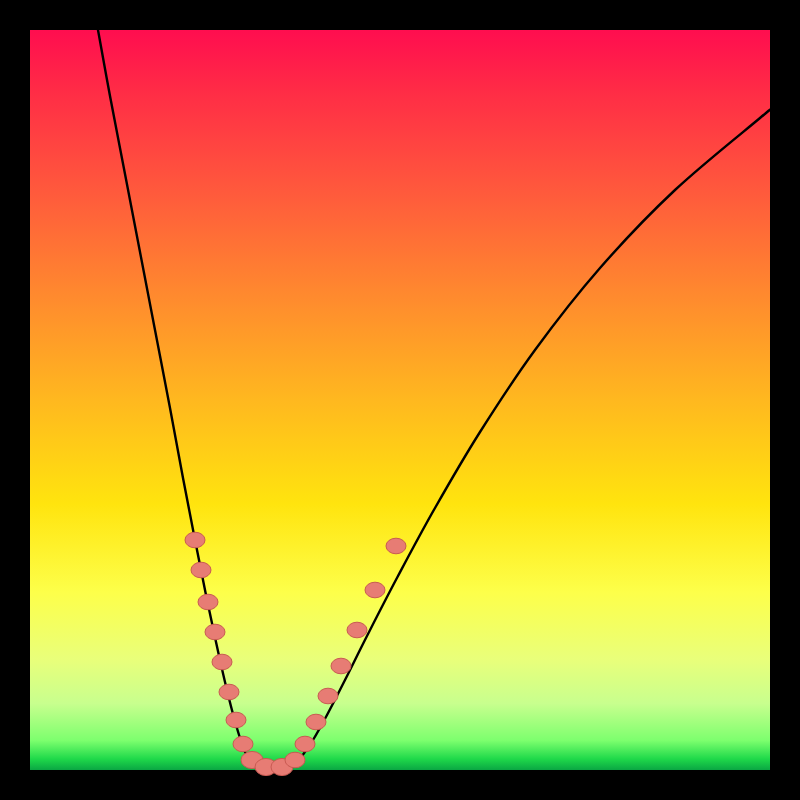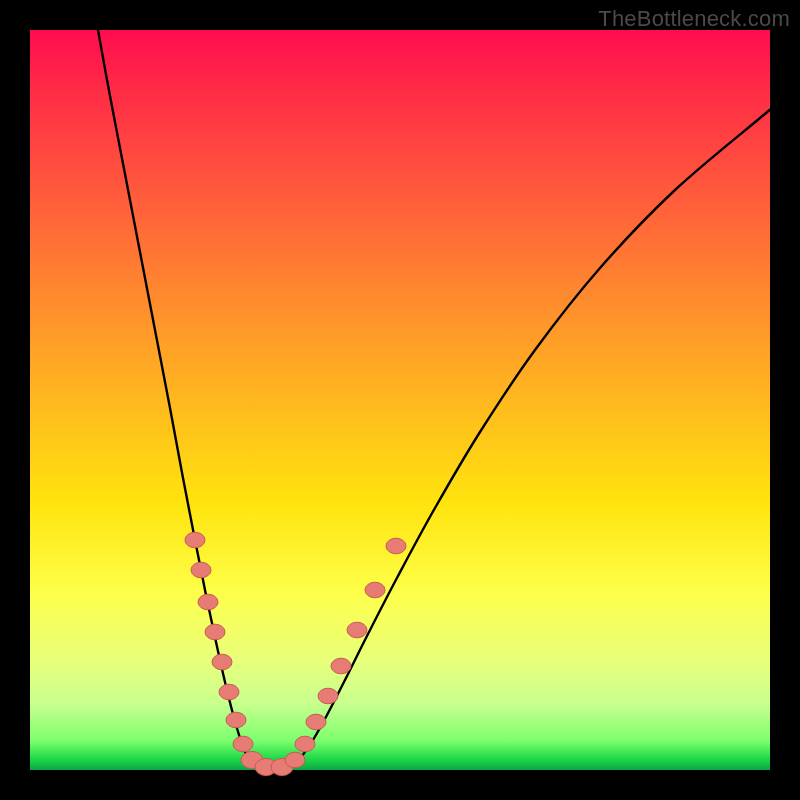--- a/index.html
+++ b/index.html
@@ -84,14 +84,13 @@
           <ellipse cx="275" cy="714" rx="10" ry="7.800000000000001" fill="#e77c74" stroke="#c85a52" stroke-width="1"></ellipse>
           <ellipse cx="286" cy="692" rx="10" ry="7.800000000000001" fill="#e77c74" stroke="#c85a52" stroke-width="1"></ellipse>
           <ellipse cx="298" cy="666" rx="10" ry="7.800000000000001" fill="#e77c74" stroke="#c85a52" stroke-width="1"></ellipse>
           <ellipse cx="311" cy="636" rx="10" ry="7.800000000000001" fill="#e77c74" stroke="#c85a52" stroke-width="1"></ellipse>
           <ellipse cx="327" cy="600" rx="10" ry="7.800000000000001" fill="#e77c74" stroke="#c85a52" stroke-width="1"></ellipse>
           <ellipse cx="345" cy="560" rx="10" ry="7.800000000000001" fill="#e77c74" stroke="#c85a52" stroke-width="1"></ellipse>
           <ellipse cx="366" cy="516" rx="10" ry="7.800000000000001" fill="#e77c74" stroke="#c85a52" stroke-width="1"></ellipse>
         </g>
     </svg>
   </div>
-  <div class="watermark">TheBottleneck.com</div>
 </div>
 
 </body></html>

